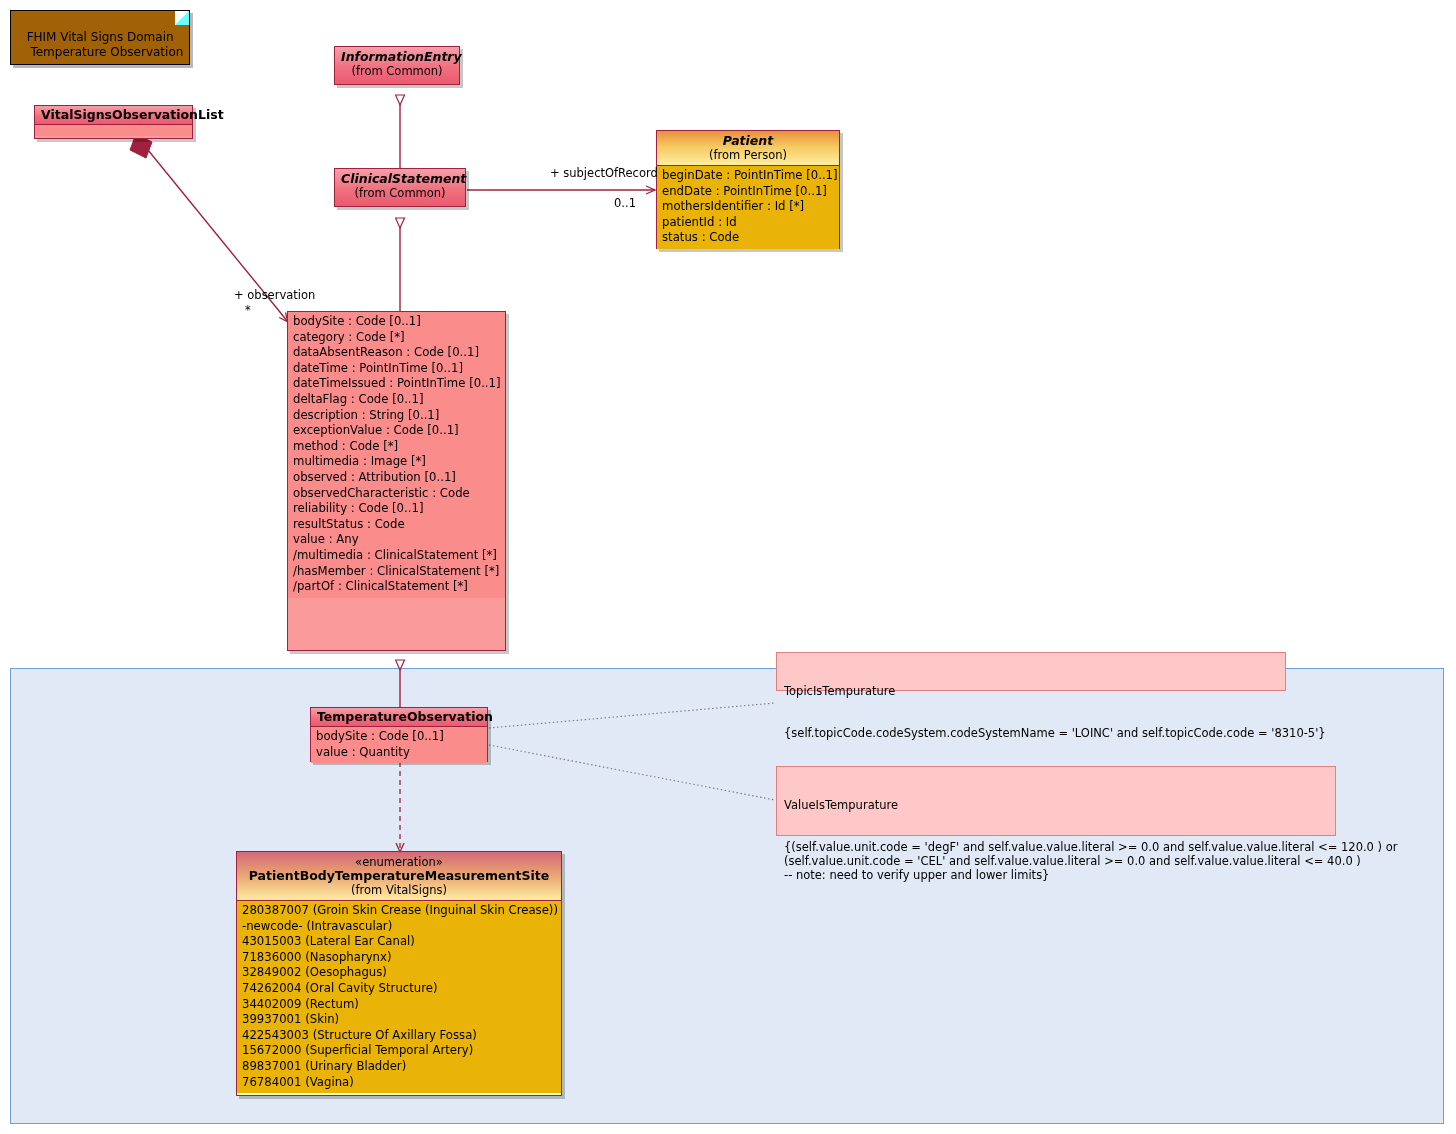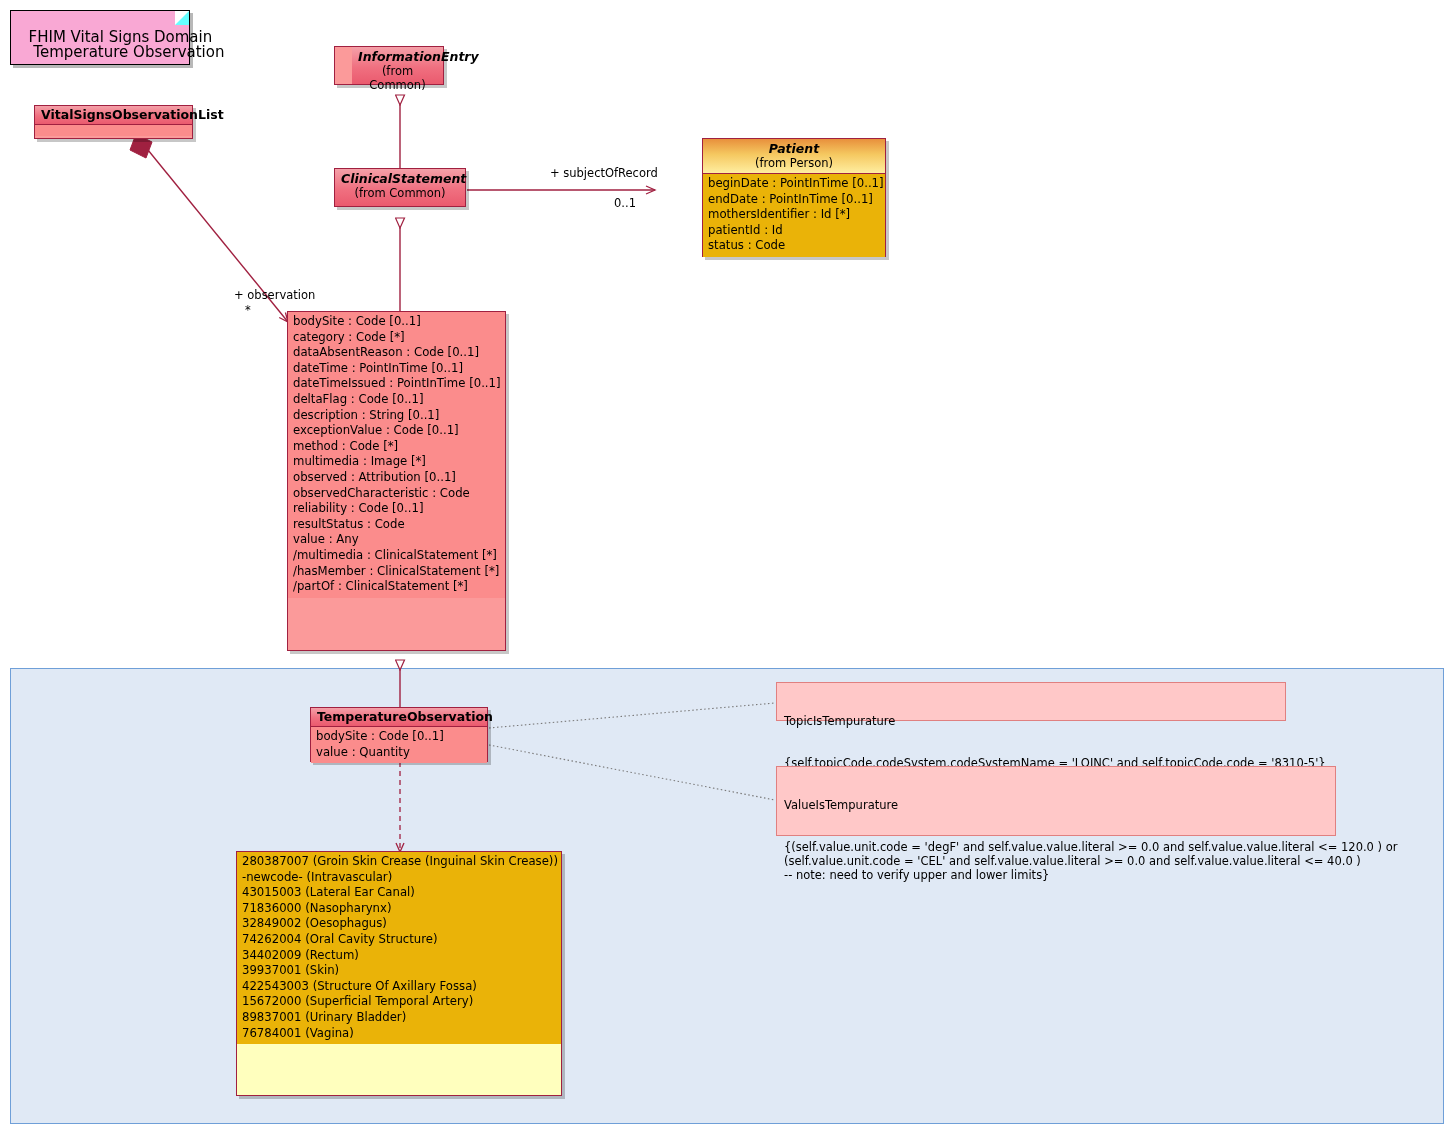--- a/index.html
+++ b/index.html
@@ -28,24 +28,24 @@
     white-space: pre;
   }
   .note .fold {
     position: absolute;
     top: 0; right: 0;
     width: 0; height: 0;
     border-left: 14px solid transparent;
     border-bottom: 14px solid transparent;
   }
   .note-cyan {
-    background: #f9a8d4;
+    background: #a16207;
     border-color: #000000;
     box-shadow: 3px 3px 0 rgba(0,0,0,0.28);
-    font-size: 15px;
+    font-size: 12px;
   }
   .note-cyan .fold {
     border-left-color: #ffffff;
     border-bottom-color: #66ffff;
   }
   .note-pink {
     background: #ffc8c8;
     border: 1px solid #e08080;
     font-size: 11.5px;
     line-height: 14px;
@@ -156,42 +156,42 @@
   <line x1="489" y1="728" x2="775" y2="703" stroke="#7a7a7a" stroke-width="1.1" stroke-dasharray="1.5,2.5"></line>
   <line x1="489" y1="745" x2="775" y2="800" stroke="#7a7a7a" stroke-width="1.1" stroke-dasharray="1.5,2.5"></line>
 </svg>
 
 <div class="note note-cyan" style="left:10px; top:10px; width:180px; height:55px;">
   <span>FHIM Vital Signs Domain
    Temperature Observation</span>
   <span class="fold"></span>
 </div>
 
-<div class="uml" style="left:334px; top:46px; width:110px; height:39px;padding-left:17px;">
+<div class="uml" style="left:334px; top:46px; width:126px; height:39px;">
   <div class="hdr nb" style="height:100%;">
     <span class="cname ital">InformationEntry</span>
     <span class="from">(from Common)</span>
   </div>
 </div>
 
 <div class="uml" style="left:334px; top:168px; width:132px; height:39px;">
   <div class="hdr nb" style="height:100%;">
     <span class="cname ital">ClinicalStatement</span>
     <span class="from">(from Common)</span>
   </div>
 </div>
 
 <div class="uml" style="left:34px; top:105px; width:159px; height:34px;">
   <div class="hdr" style="padding:2px 6px;">
     <span class="cname">VitalSignsObservationList</span>
   </div>
   <div class="empty"></div>
 </div>
 
-<div class="uml yellow" style="left:656px; top:138px; width:184px; height:119px;margin-left:46px;">
+<div class="uml yellow" style="left:656px; top:130px; width:184px; height:119px;">
   <div class="hdr">
     <span class="cname ital">Patient</span>
     <span class="from">(from Person)</span>
   </div>
   <div class="attrs">
     <div>beginDate : PointInTime [0..1]</div>
     <div>endDate : PointInTime [0..1]</div>
     <div>mothersIdentifier : Id [*]</div>
     <div>patientId : Id</div>
     <div>status : Code</div>
@@ -225,37 +225,42 @@
   <div class="hdr" style="padding:2px 6px;">
     <span class="cname">TemperatureObservation</span>
   </div>
   <div class="attrs">
     <div>bodySite : Code [0..1]</div>
     <div>value : Quantity</div>
   </div>
 </div>
 
 <div class="uml yellow enumcls" style="left:236px; top:851px; width:326px; height:245px;">
+  <div class="hdr">
+    <span class="stereo">«enumeration»</span>
+    <span class="cname">PatientBodyTemperatureMeasurementSite</span>
+    <span class="from">(from VitalSigns)</span>
+  </div>
   <div class="attrs">
     <div>280387007 (Groin Skin Crease (Inguinal Skin Crease))</div>
     <div>-newcode- (Intravascular)</div>
     <div>43015003 (Lateral Ear Canal)</div>
     <div>71836000 (Nasopharynx)</div>
     <div>32849002 (Oesophagus)</div>
     <div>74262004 (Oral Cavity Structure)</div>
     <div>34402009 (Rectum)</div>
     <div>39937001 (Skin)</div>
     <div>422543003 (Structure Of Axillary Fossa)</div>
     <div>15672000 (Superficial Temporal Artery)</div>
     <div>89837001 (Urinary Bladder)</div>
     <div>76784001 (Vagina)</div>
   </div>
 </div>
 
-<div class="note note-pink" style="left:776px; top:682px; width:510px; height:39px;">
+<div class="note note-pink" style="left:776px; top:652px; width:510px; height:39px;">
   <div>TopicIsTempurature</div>
   <div>{self.topicCode.codeSystem.codeSystemName = 'LOINC' and self.topicCode.code = '8310-5'}</div>
   <span class="foldtri"></span>
 </div>
 
 <div class="note note-pink" style="left:776px; top:766px; width:560px; height:70px;">
   <div>ValueIsTempurature</div>
   <div>{(self.value.unit.code = 'degF' and self.value.value.literal &gt;= 0.0 and self.value.value.literal &lt;= 120.0 ) or
 (self.value.unit.code = 'CEL' and self.value.value.literal &gt;= 0.0 and self.value.value.literal &lt;= 40.0 )
 -- note: need to verify upper and lower limits}</div>

